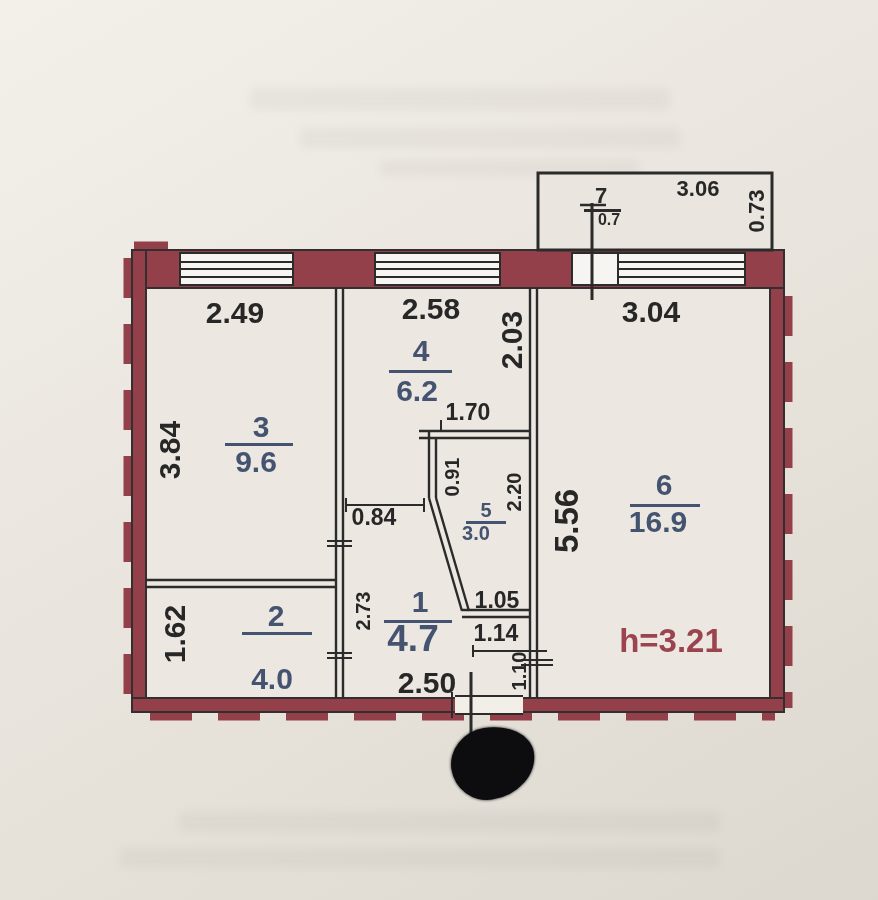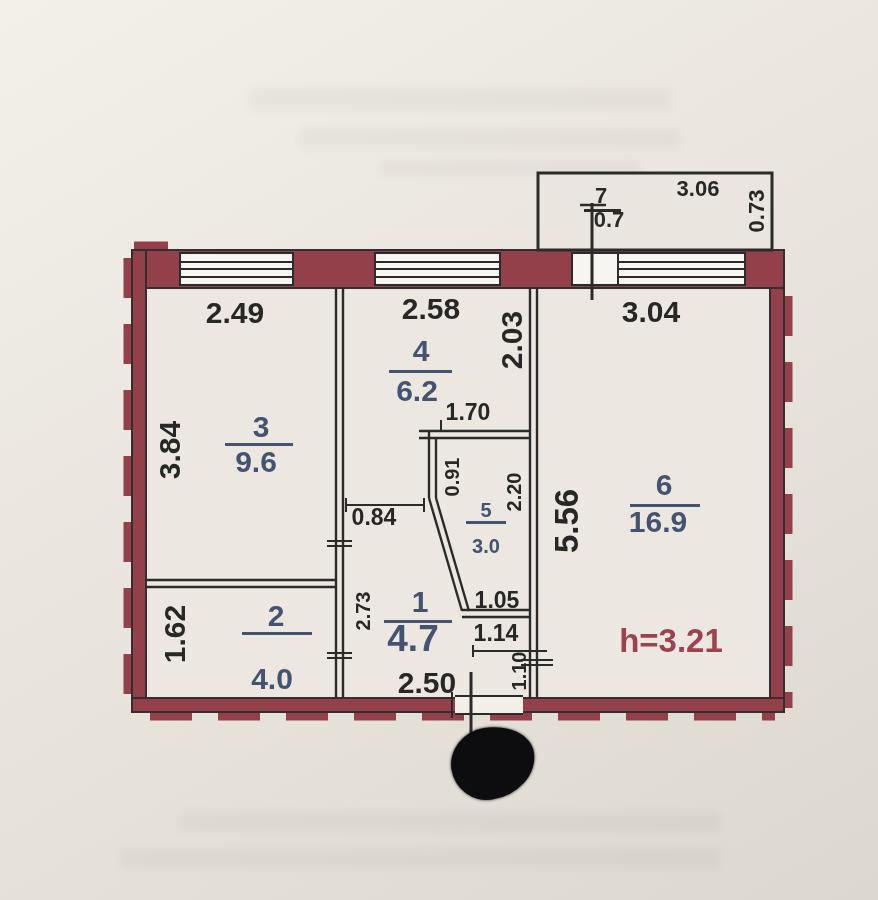--- a/index.html
+++ b/index.html
@@ -152,27 +152,27 @@
       <div class="frac-line" style="left: 242px; width: 70px; top: 632px; border-top-color: rgb(68, 83, 111);"></div>
       <span class="lbl" style="left: 272px; top: 679px; font-size: 30px; color: rgb(68, 83, 111);">4.0</span>
       <span class="lbl" style="left: 421px; top: 351px; font-size: 30px; color: rgb(68, 83, 111);">4</span>
       <div class="frac-line" style="left: 389px; width: 63px; top: 370px; border-top-color: rgb(68, 83, 111);"></div>
       <span class="lbl" style="left: 417px; top: 391px; font-size: 30px; color: rgb(68, 83, 111);">6.2</span>
       <span class="lbl" style="left: 420px; top: 602px; font-size: 30px; color: rgb(68, 83, 111);">1</span>
       <div class="frac-line" style="left: 384px; width: 68px; top: 620px; border-top-color: rgb(68, 83, 111);"></div>
       <span class="lbl" style="left: 413px; top: 638px; font-size: 37px; color: rgb(68, 83, 111);">4.7</span>
       <span class="lbl" style="left: 486px; top: 510px; font-size: 20px; color: rgb(68, 83, 111);">5</span>
       <div class="frac-line" style="left: 466px; width: 40px; top: 521px; border-top-color: rgb(68, 83, 111);"></div>
-      <span class="lbl" style="left: 486px; top: 533px; font-size: 20px; color: rgb(68, 83, 111); margin-top: 13px;">3.0</span>
+      <span class="lbl" style="left: 476px; top: 533px; font-size: 20px; color: rgb(68, 83, 111);">3.0</span>
       <span class="lbl" style="left: 664px; top: 485px; font-size: 30px; color: rgb(68, 83, 111);">6</span>
       <div class="frac-line" style="left: 630px; width: 70px; top: 504px; border-top-color: rgb(68, 83, 111);"></div>
       <span class="lbl" style="left: 658px; top: 522px; font-size: 30px; color: rgb(68, 83, 111);">16.9</span>
       <span class="lbl" style="left: 601px; top: 196px; font-size: 22px; color: rgb(43, 43, 43);">7</span>
       <div class="frac-line" style="left: 584px; width: 37px; top: 209px; border-top-color: rgb(43, 43, 43);"></div>
-      <span class="lbl" style="left: 609px; top: 220px; font-size: 22px; color: rgb(43, 43, 43);">0.7</span>
+      <span class="lbl" style="left: 609px; top: 220px; font-size: 16px; color: rgb(43, 43, 43);">0.7</span>
       <span class="lbl" style="left: 235px; top: 313px; font-size: 30px; color: rgb(39, 39, 39);">2.49</span>
       <span class="lbl" style="left: 431px; top: 309px; font-size: 30px; color: rgb(39, 39, 39);">2.58</span>
       <span class="lbl rot" style="left: 512px; top: 340px; font-size: 30px; color: rgb(39, 39, 39);">2.03</span>
       <span class="lbl" style="left: 651px; top: 312px; font-size: 30px; color: rgb(39, 39, 39);">3.04</span>
       <span class="lbl rot" style="left: 170px; top: 450px; font-size: 30px; color: rgb(39, 39, 39);">3.84</span>
       <span class="lbl rot" style="left: 175px; top: 634px; font-size: 30px; color: rgb(39, 39, 39);">1.62</span>
       <span class="lbl rot" style="left: 566px; top: 521px; font-size: 33px; color: rgb(39, 39, 39);">5.56</span>
       <span class="lbl" style="left: 468px; top: 412px; font-size: 23px; color: rgb(39, 39, 39);">1.70</span>
       <span class="lbl" style="left: 374px; top: 517px; font-size: 23px; color: rgb(39, 39, 39);">0.84</span>
       <span class="lbl rot" style="left: 452px; top: 477px; font-size: 20px; color: rgb(39, 39, 39);">0.91</span>

